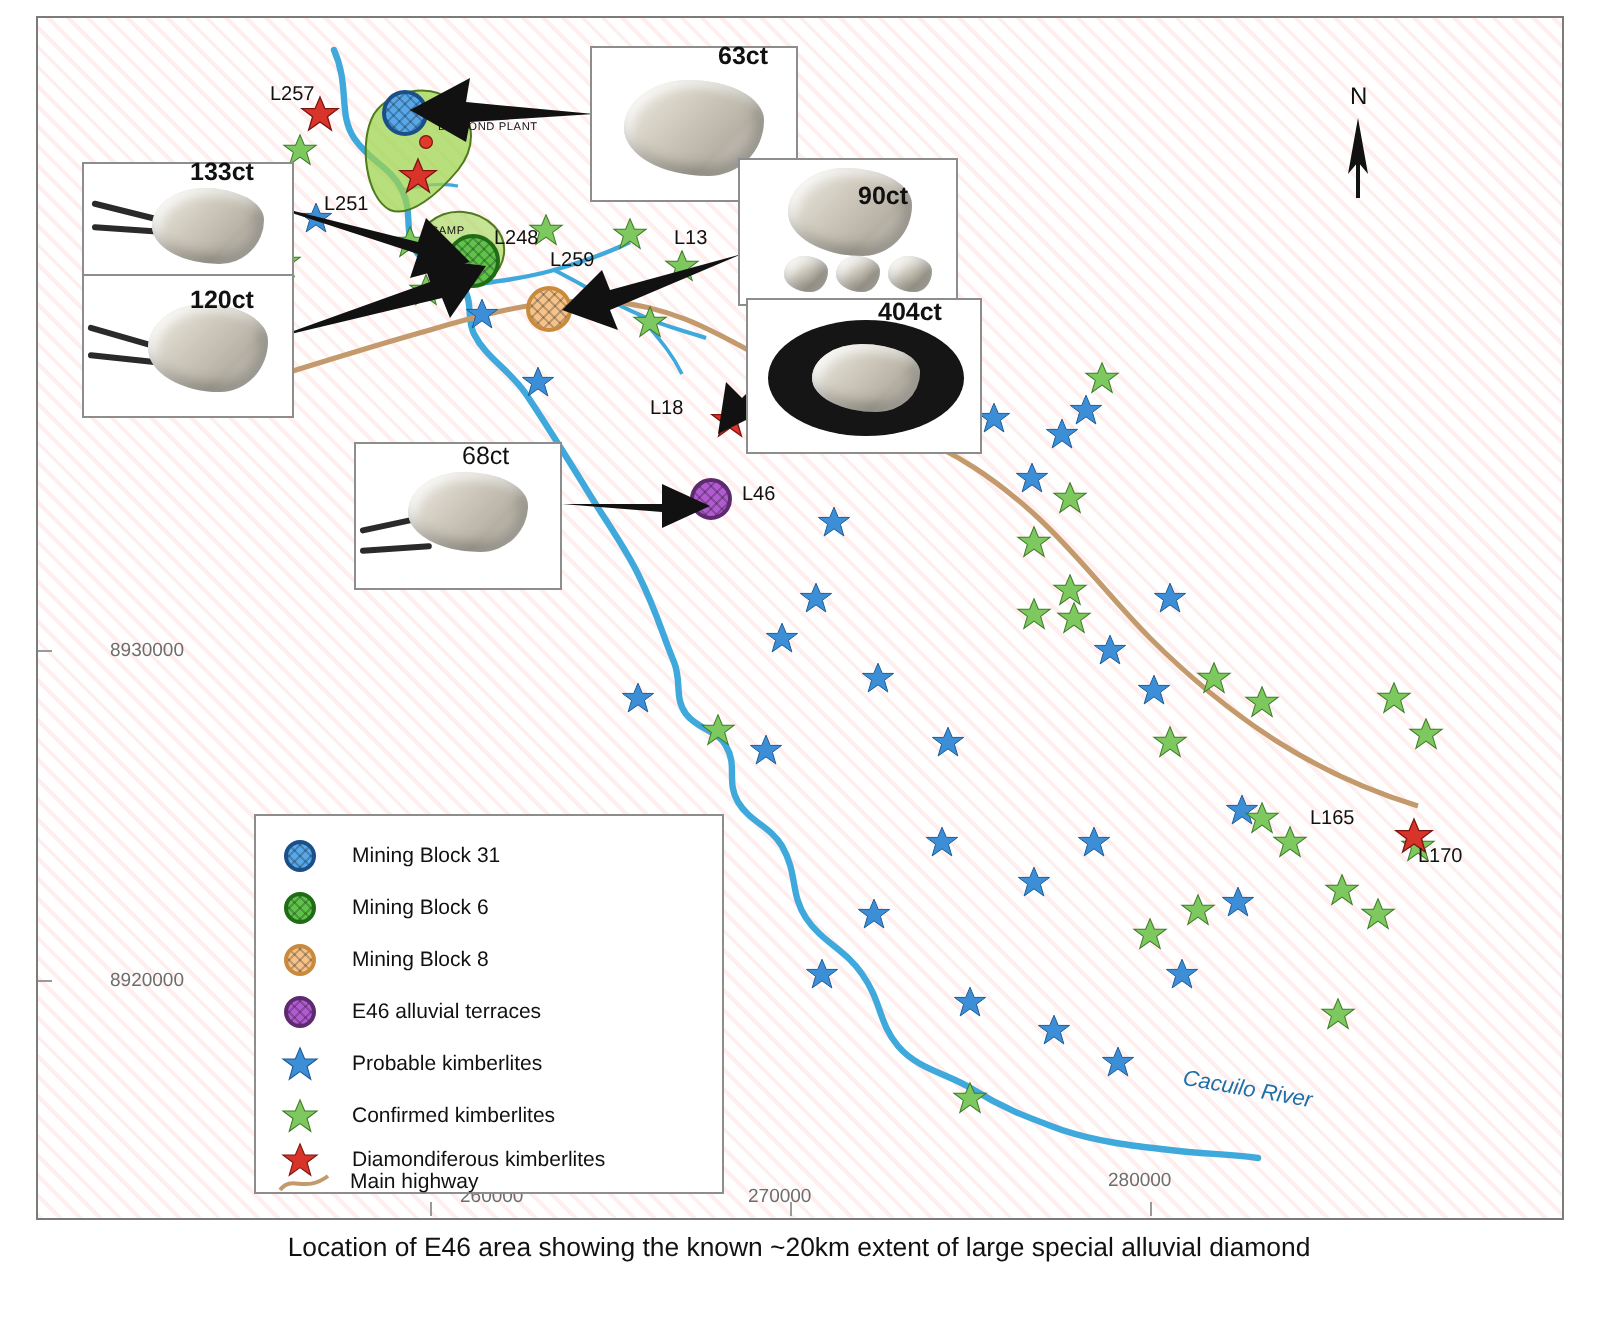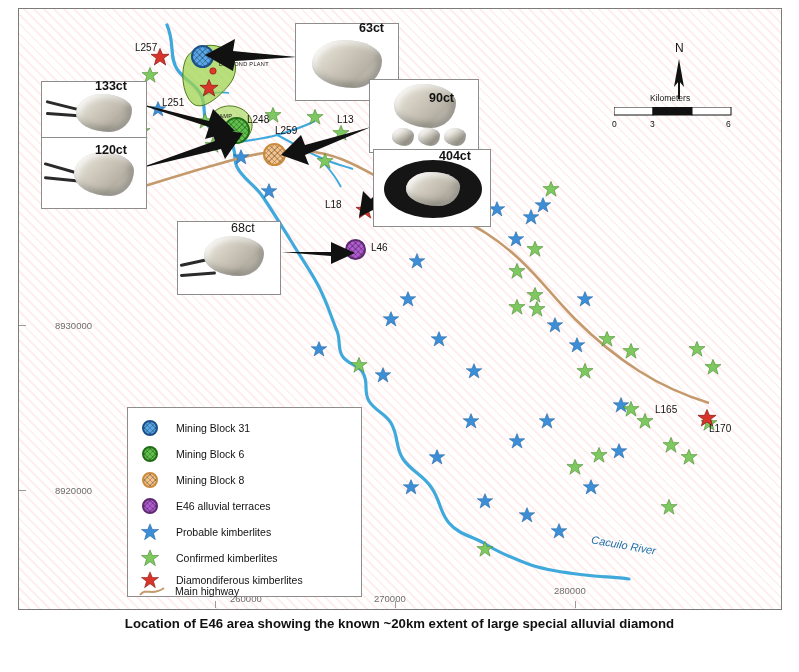--- a/index.html
+++ b/index.html
@@ -50,21 +50,21 @@
   #legend{
     position:absolute;left:108px;top:398px;width:235px;height:190px;
     background:#ffffff;border:1px solid #8d8d8d;box-sizing:border-box;
   }
   .leg-row{position:absolute;left:12px;font-size:10.5px;color:#111;height:20px;line-height:20px;}
   .leg-row .sym{position:absolute;left:0;top:0;width:26px;height:20px;}
   .leg-row .txt{position:absolute;left:36px;top:0;white-space:nowrap;}
   
   #caption{
     position:absolute;left:0;top:614px;width:799px;text-align:center;
-    font-size:13.2px;font-weight:bold;color:#111;line-height:19px;
+    font-size:13.2px;font-weight:normal;color:#111;line-height:19px;
   }
   
   #north{position:absolute;left:640px;top:32px;width:44px;height:62px;}
   #scalebar{position:absolute;left:595px;top:98px;width:118px;height:28px;}
   .sbtxt{position:absolute;font-size:8.5px;color:#111;}
   .river{position:absolute;left:0;top:0;}
   .arrow{position:absolute;left:0;top:0;}
 </style>
 </head>
 <body>
@@ -375,31 +375,20 @@
   <div class="lbl" style="left:212px;top:212px;font-weight:normal;font-size:12.5px;">68ct</div>
 
   <div id="north">
     <div class="lbl" style="left:16px;top:0px;font-size:12px;font-weight:normal;">N</div>
     <svg width="44" height="48" style="position:absolute;left:0;top:16px;">
       <polygon points="20,2 25,30 20,24 15,30" fill="#111"></polygon>
       <rect x="19" y="24" width="2" height="18" fill="#111"></rect>
     </svg>
   </div>
 
-  <div id="scalebar">
-    <div class="sbtxt" style="left:36px;top:-14px;">Kilometers</div>
-    <svg width="118" height="12" style="position:absolute;left:0;top:0;">
-      <rect x="0" y="0" width="39" height="8" fill="#ffffff" stroke="#111" stroke-width="1"></rect>
-      <rect x="39" y="0" width="39" height="8" fill="#111" stroke="#111" stroke-width="1"></rect>
-      <rect x="78" y="0" width="39" height="8" fill="#ffffff" stroke="#111" stroke-width="1"></rect>
-    </svg>
-    <div class="sbtxt" style="left:-2px;top:12px;">0</div>
-    <div class="sbtxt" style="left:36px;top:12px;">3</div>
-    <div class="sbtxt" style="left:112px;top:12px;">6</div>
-  </div>
 
   <div class="axis-lbl" style="left:36px;top:311px;">8930000</div>
   <div class="axis-lbl" style="left:36px;top:476px;">8920000</div>
   <div class="tick" style="left:0px;top:316px;width:7px;height:1px;"></div>
   <div class="tick" style="left:0px;top:481px;width:7px;height:1px;"></div>
 
   <div class="axis-lbl" style="left:175px;top:584px;margin-left:36px;">260000</div>
   <div class="axis-lbl" style="left:355px;top:584px;">270000</div>
   <div class="axis-lbl" style="left:535px;top:576px;">280000</div>
   <div class="tick" style="left:196px;top:592px;width:1px;height:7px;"></div>

